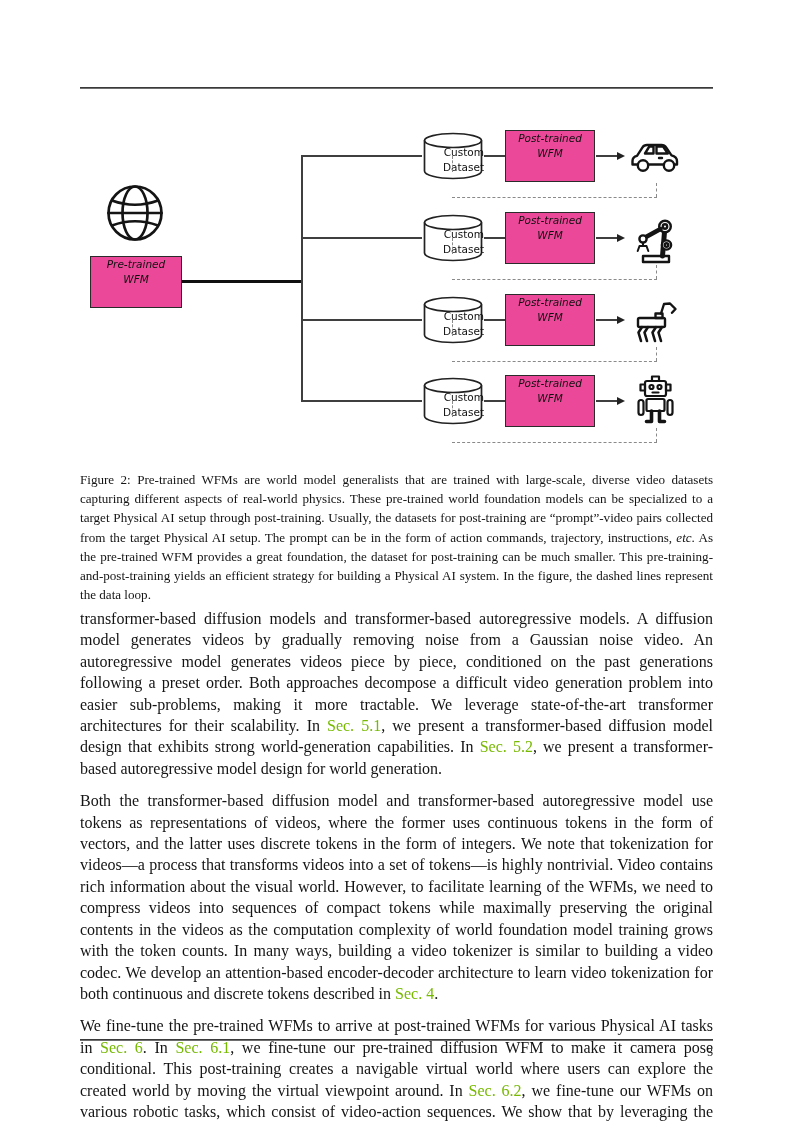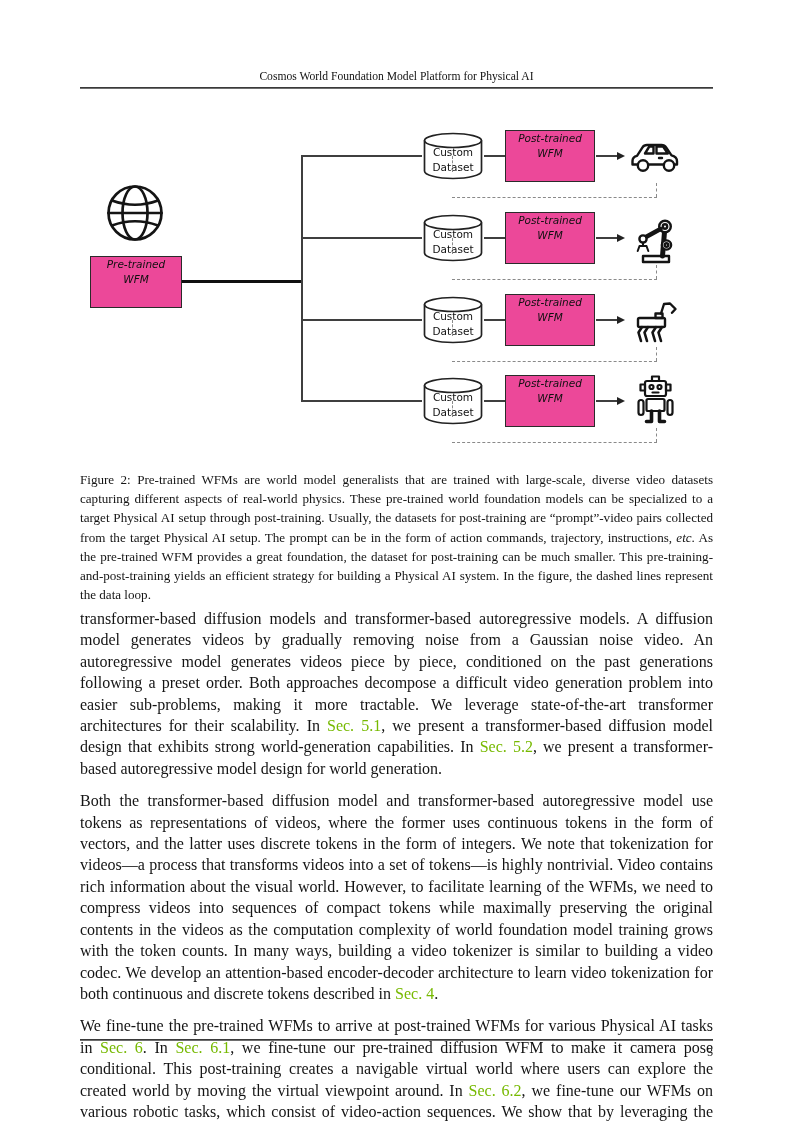--- a/index.html
+++ b/index.html
@@ -34,40 +34,39 @@
   .line-v { position:absolute; background:#3f3f3f; width:2px; }
   .line-thick { position:absolute; background:#101010; height:3px; }
   .dash-v { position:absolute; width:0; border-left:1.6px dashed #8a8a8a; }
   .dash-h { position:absolute; height:0; border-top:1.6px dashed #8a8a8a; }
   .arrow-head {
     position:absolute; width:0; height:0;
     border-left:8px solid #222; border-top:4.5px solid transparent; border-bottom:4.5px solid transparent;
   }
   .cyl { position:absolute; width:62px; height:50px; }
   .cyl svg { position:absolute; inset:0; }
-  .cyl .lbl { position:absolute; left:0; right:0; top:14px; }
+  .cyl .lbl { position:absolute; left:0; right:0; top:14px;text-align:right; }
   .icon-box { position:absolute; width:56px; height:54px; display:flex; align-items:center; justify-content:center; }
   .icon-box svg { stroke:#141414; fill:none; stroke-width:2.4; stroke-linecap:round; stroke-linejoin:round; }
 
   
   .caption {
     position:absolute; left:80px; top:470px; width:633px;
     font-size:13.1px; line-height:19.2px; text-align:justify; color:#141414;
   }
   .content { position:absolute; left:80px; top:608px; width:633px; }
   .content p { font-size:16px; line-height:21.4px; text-align:justify; margin-bottom:11px; color:#141414; }
   .sec-link { color:#76b900; text-decoration:none; cursor:pointer; }
   .italic { font-style:italic; }
 </style>
 </head>
 <body>
 
 <div class="page">
 
-  <div class="running-head">Cosmos World Foundation Model Platform for Physical AI</div>
   <div class="rule top"></div>
 
   <div class="fig">
 
     <div class="abs icon-box" style="left:24px; top:62px; width:62px; height:62px;">
       <svg width="60" height="60" viewBox="0 0 60 60" style="stroke-width:2.7;">
         <circle cx="30" cy="30" r="26.5"></circle>
         <ellipse cx="30" cy="30" rx="12.5" ry="26.5"></ellipse>
         <line x1="3.5" y1="30" x2="56.5" y2="30"></line>
         <path d="M7 17.5 Q30 26 53 17.5"></path>

